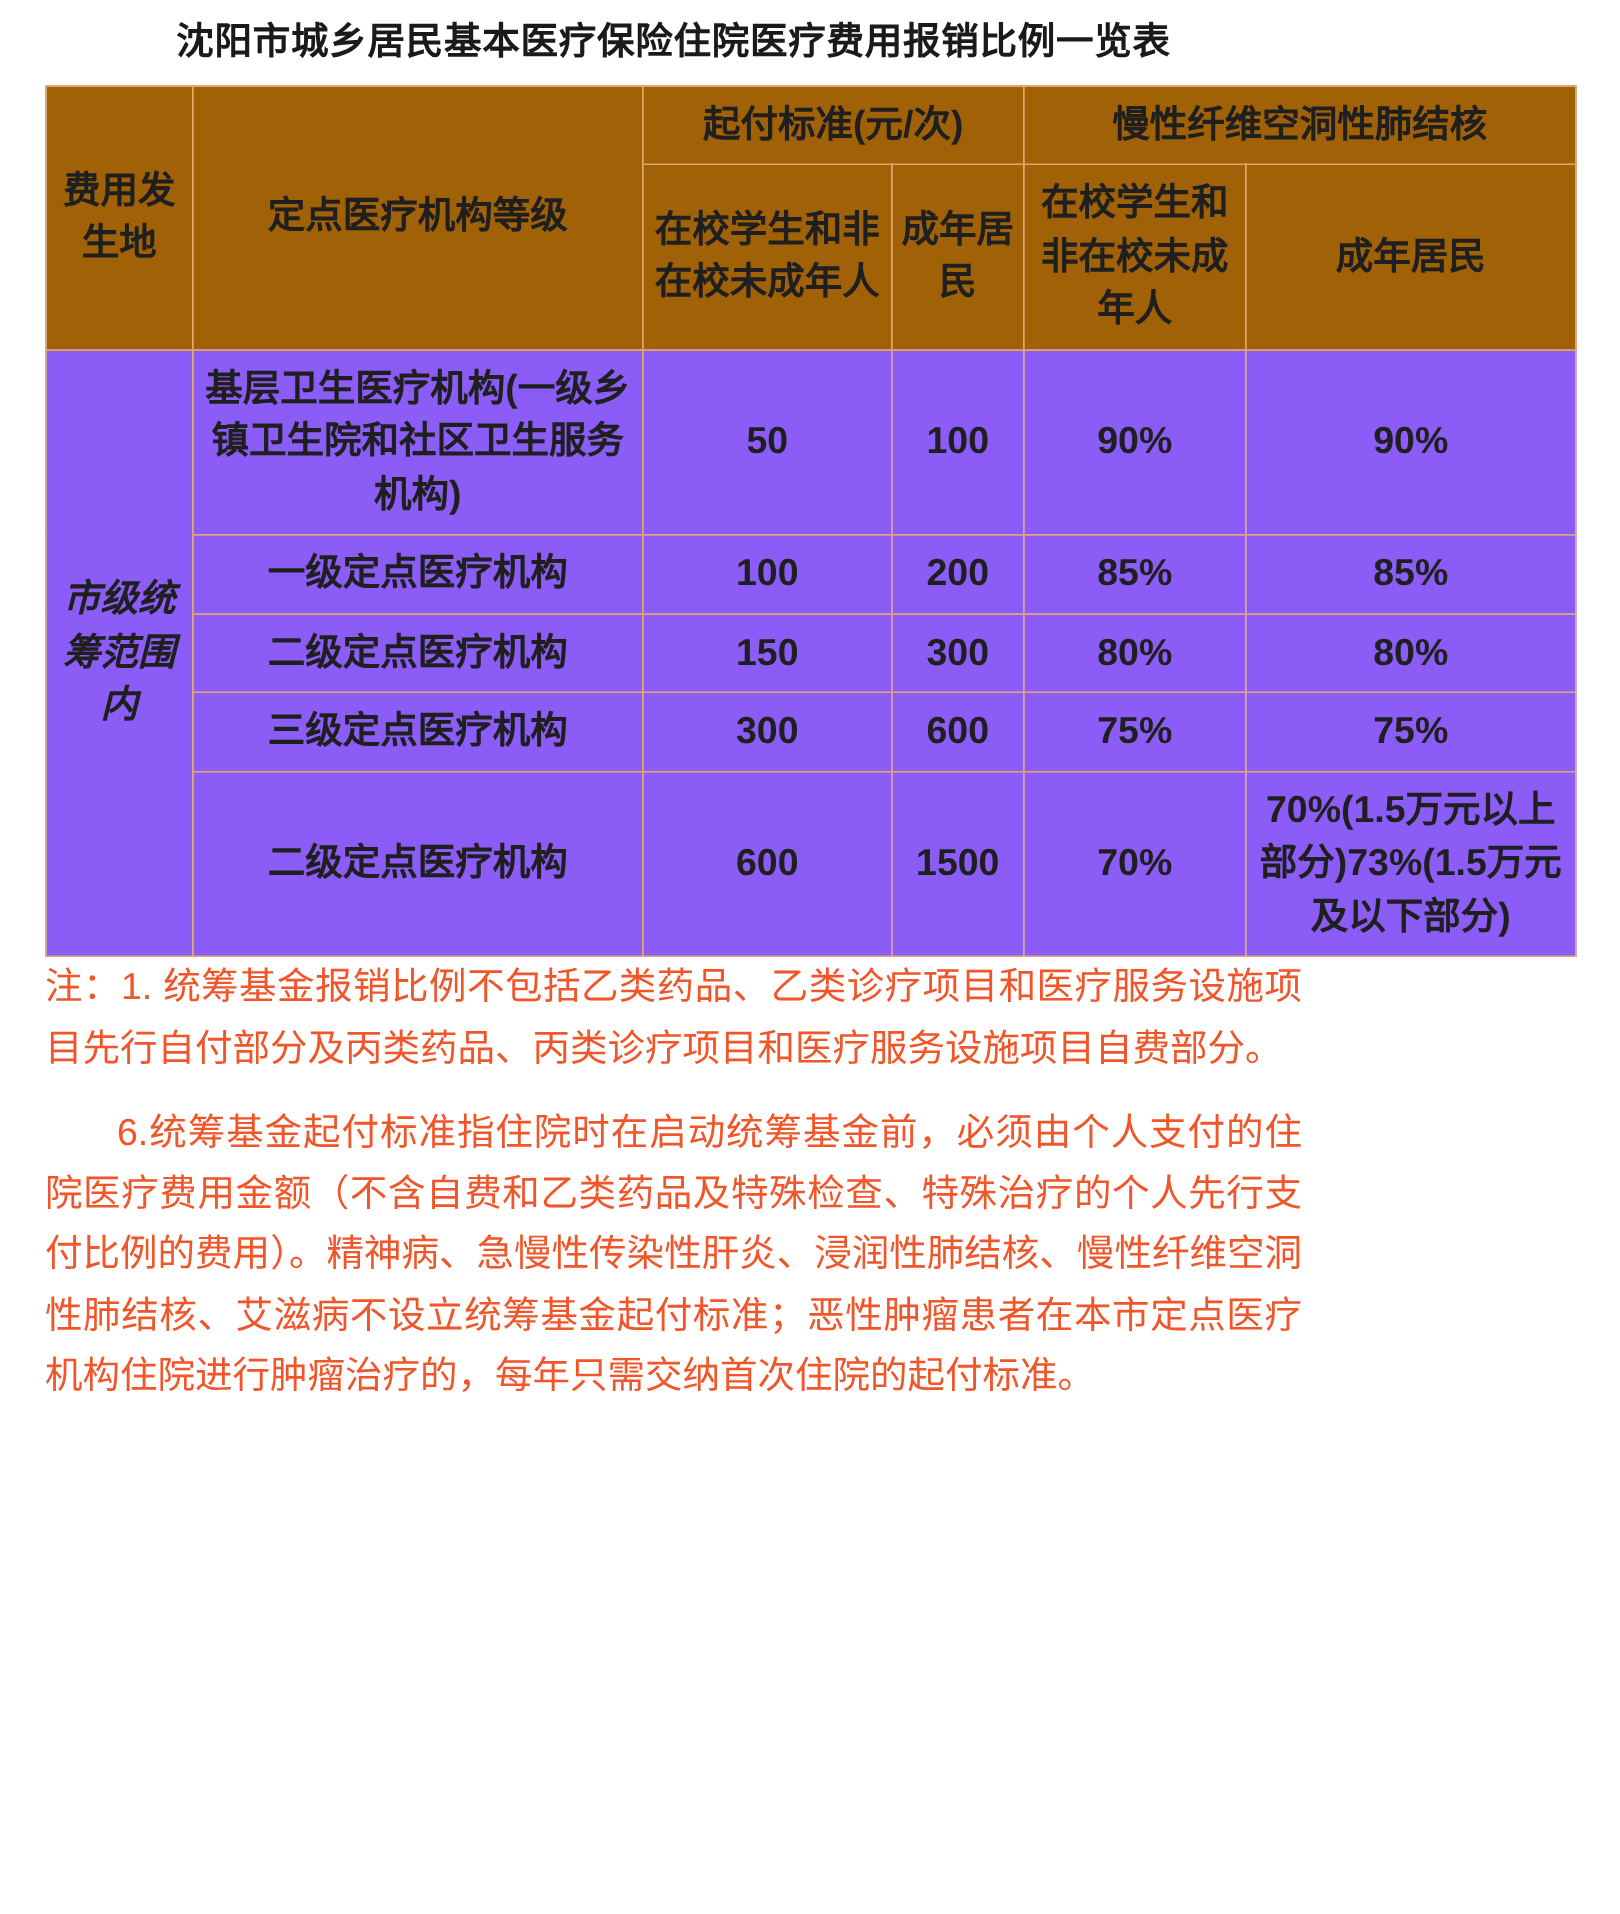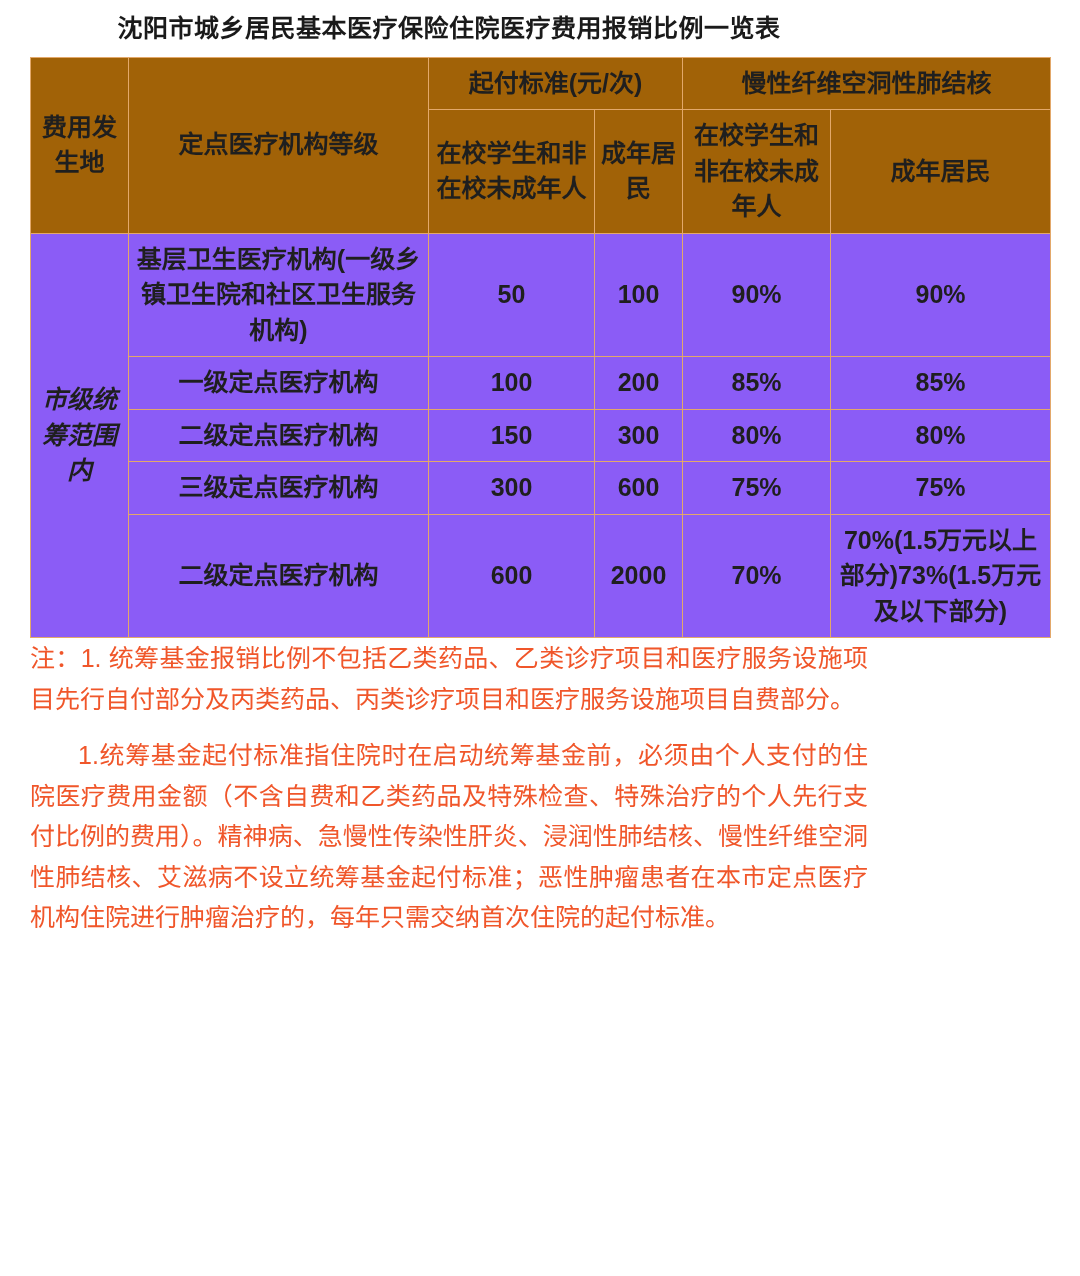--- a/index.html
+++ b/index.html
@@ -146,25 +146,25 @@
       <tr>
         <td class="cell-body institution">三级定点医疗机构</td>
         <td class="cell-body">300</td>
         <td class="cell-body">600</td>
         <td class="cell-body">75%</td>
         <td class="cell-body">75%</td>
       </tr>
       <tr>
         <td class="cell-body institution">二级定点医疗机构</td>
         <td class="cell-body">600</td>
-        <td class="cell-body">2000</td>
+        <td class="cell-body">1500</td>
         <td class="cell-body">70%</td>
         <td class="cell-body multi">70%(1.5万元以上部分)73%(1.5万元及以下部分)</td>
       </tr>
     </tbody>
   </table>
 
   <div class="notes">
     <p>注：1. 统筹基金报销比例不包括乙类药品、乙类诊疗项目和医疗服务设施项目先行自付部分及丙类药品、丙类诊疗项目和医疗服务设施项目自费部分。</p>
-    <p class="indent">1.统筹基金起付标准指住院时在启动统筹基金前，必须由个人支付的住院医疗费用金额（不含自费和乙类药品及特殊检查、特殊治疗的个人先行支付比例的费用）。精神病、急慢性传染性肝炎、浸润性肺结核、慢性纤维空洞性肺结核、艾滋病不设立统筹基金起付标准；恶性肿瘤患者在本市定点医疗机构住院进行肿瘤治疗的，每年只需交纳首次住院的起付标准。</p>
+    <p class="indent">6.统筹基金起付标准指住院时在启动统筹基金前，必须由个人支付的住院医疗费用金额（不含自费和乙类药品及特殊检查、特殊治疗的个人先行支付比例的费用）。精神病、急慢性传染性肝炎、浸润性肺结核、慢性纤维空洞性肺结核、艾滋病不设立统筹基金起付标准；恶性肿瘤患者在本市定点医疗机构住院进行肿瘤治疗的，每年只需交纳首次住院的起付标准。</p>
   </div>
 
 </div>
 
 </body></html>

